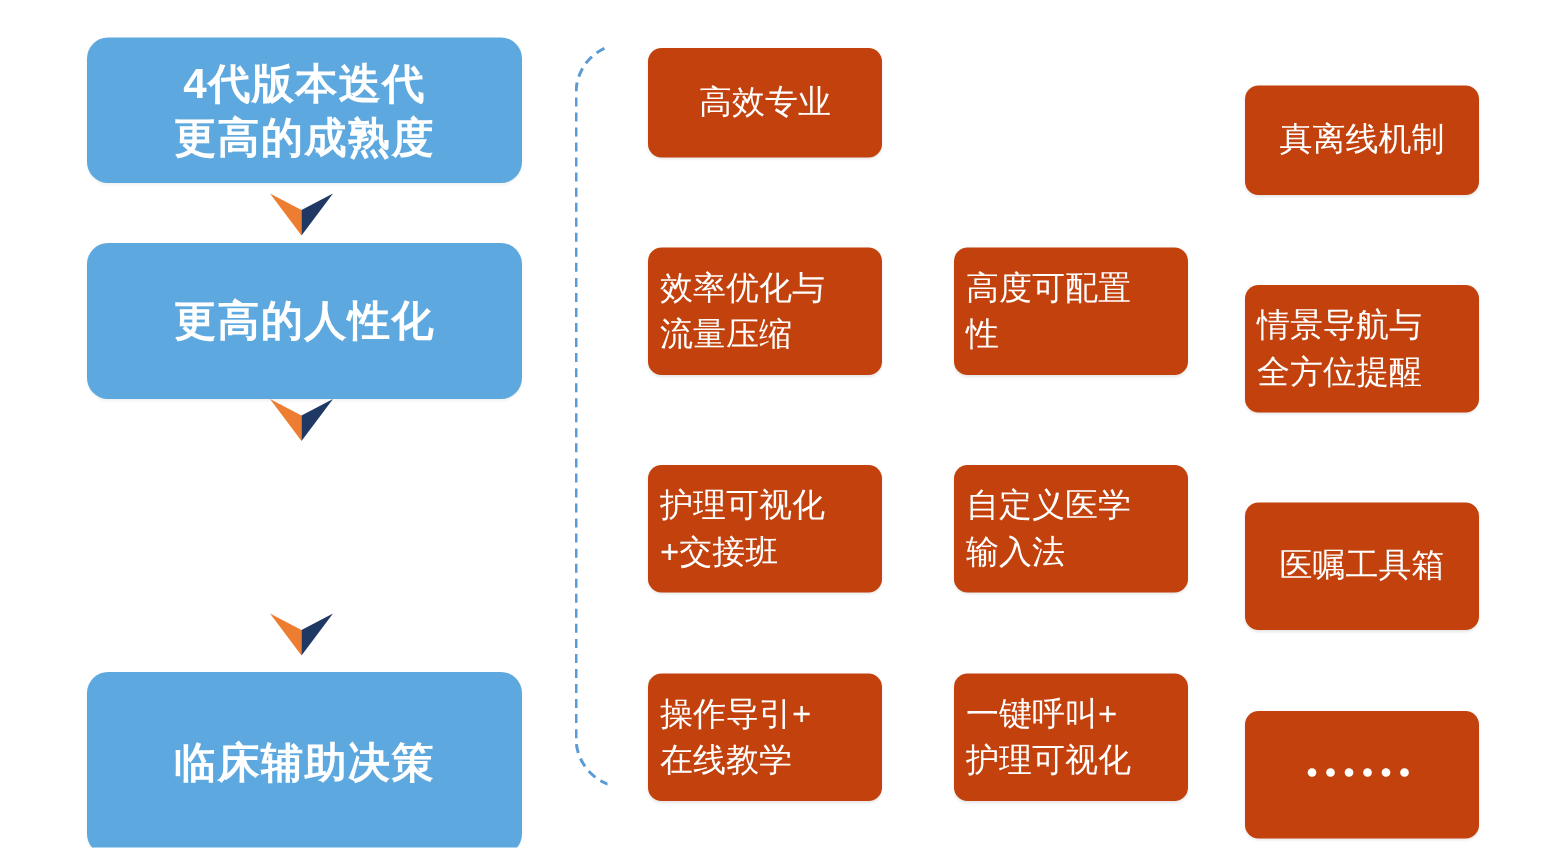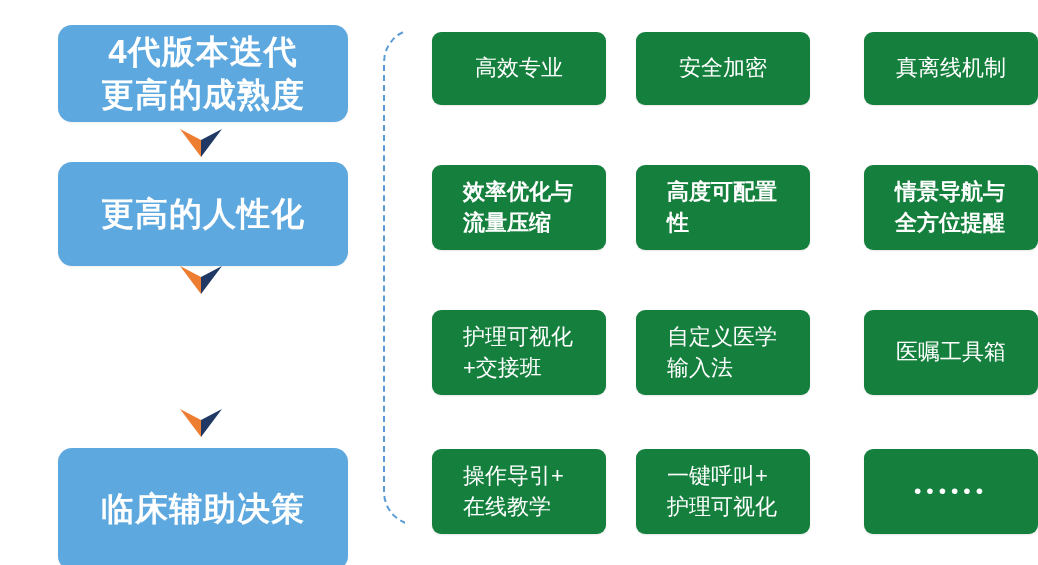--- a/index.html
+++ b/index.html
@@ -14,21 +14,21 @@
 
   
   .flow-box{
     position:absolute;
     left:58px;width:290px;
     background:#5da8de;
     border-radius:14px;
     color:#ffffff;
     display:flex;align-items:center;justify-content:center;
     text-align:center;
-    font-size:33px;
+    font-size:28px;
     font-weight:bold;
     line-height:1.28;
     letter-spacing:1px;
     box-sizing:border-box;
     box-shadow:0 1px 2px rgba(0,0,0,0.06);
   }
   .flow-box .txt{white-space:pre-line;}
 
   .fb0{top:25px;height:97px;}
   .fb1{top:162px;height:104px;}
@@ -60,44 +60,44 @@
   }
 
   
   .grid{
     position:absolute;
     left:432px;top:32px;
     width:582px;height:500px;
   }
   .gbox{
     position:absolute;
-    width:174px;
-    background:#15803d;
+    width:156px;
+    background:#c2410c;
     border-radius:9px;
     color:#ffffff;
     font-size:22px;
     line-height:1.38;
     box-sizing:border-box;
     display:flex;
     align-items:center;
-    padding:0 31px;
+    padding:0 8px;
     box-shadow:0 1px 2px rgba(0,0,0,0.10);
   }
   .gbox .gtxt{white-space:pre-line;width:100%;}
   .gbox.center{justify-content:center;}
   .gbox.center .gtxt{text-align:center;}
   .gbox.left{justify-content:flex-start;}
   .gbox.left .gtxt{text-align:left;}
 
   .col0{left:0px;}
   .col1{left:204px;}
-  .col2{left:432px;}
+  .col2{left:398px;margin-top:25px;}
 
   .row0{top:0px;height:73px;}
-  .row1{top:133px;height:85px;font-weight:bold;}
+  .row1{top:133px;height:85px;}
   .row2{top:278px;height:85px;}
   .row3{top:417px;height:85px;}
 
   .dots{letter-spacing:5px;font-size:21px;}
 </style>
 </head>
 <body>
 
 <div id="stage">
 
@@ -131,23 +131,20 @@
   </div>
 
   <div class="bracket"></div>
   <div class="bracket-mask"></div>
 
   <div class="grid">
 
     <div class="gbox row0 col0 center">
       <span class="gtxt">高效专业</span>
     </div>
-    <div class="gbox row0 col1 center">
-      <span class="gtxt">安全加密</span>
-    </div>
     <div class="gbox row0 col2 center">
       <span class="gtxt">真离线机制</span>
     </div>
 
     <div class="gbox row1 col0 left">
       <span class="gtxt">效率优化与
 流量压缩</span>
     </div>
     <div class="gbox row1 col1 left">
       <span class="gtxt">高度可配置

